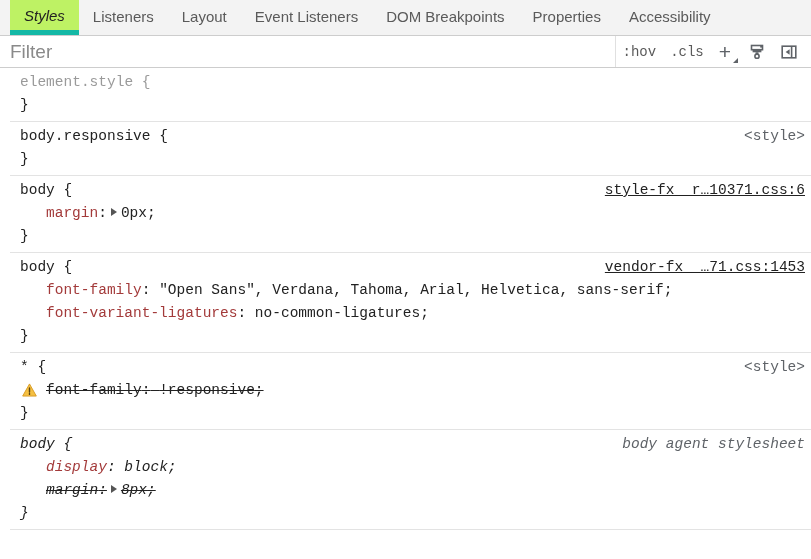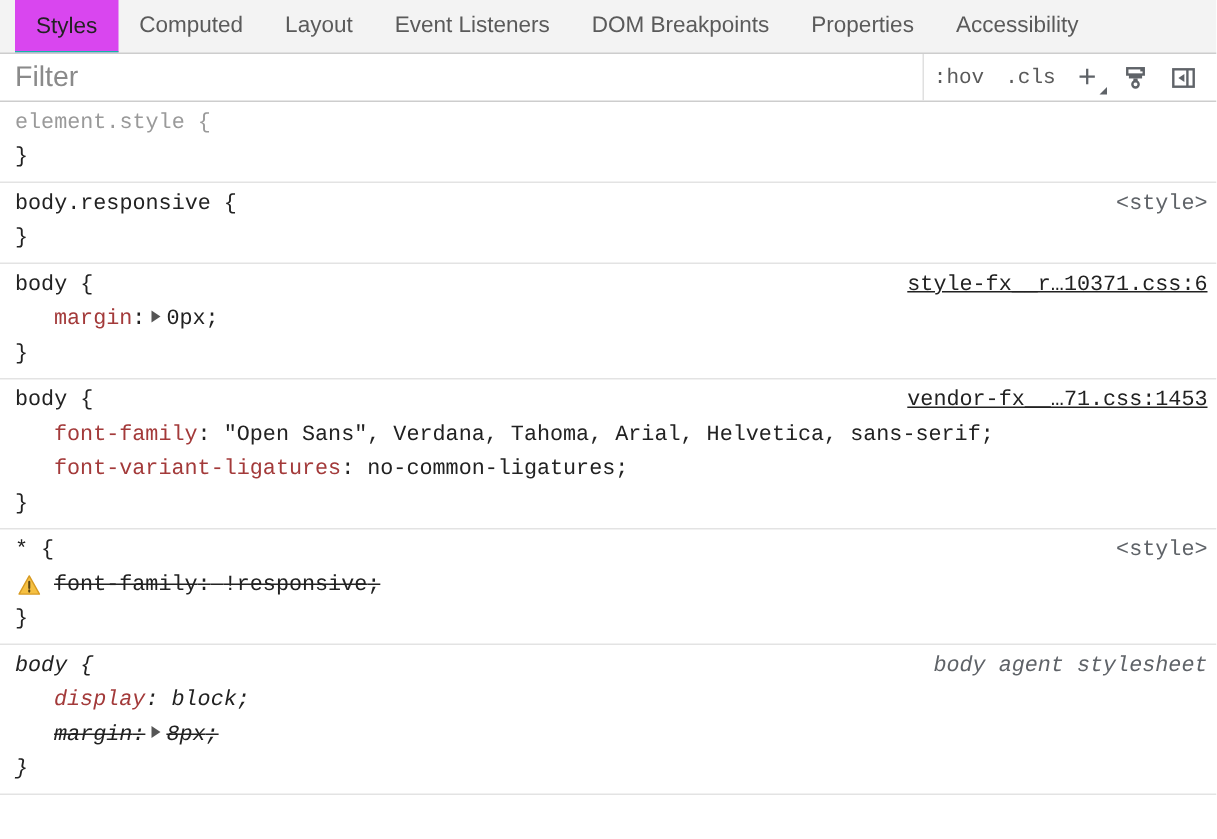--- a/index.html
+++ b/index.html
@@ -33,22 +33,23 @@
     padding: 0 14px;
     font-size: 15px;
     color: #5a5a5a;
     box-sizing: border-box;
     border-bottom: 3px solid transparent;
     flex: 0 0 auto;
     cursor: default;
   }
   .tab.active {
     color: #222222;
-    border-bottom: 1px solid #14b8a6;
-    background: #d946ef;
+    border-bottom: 5px solid #14b8a6;
+    background: #bef264;
+    font-style: italic;
   }
 
   
   .toolbar {
     height: 32px;
     display: flex;
     align-items: center;
     background: #ffffff;
     border-bottom: 1px solid #cdcdcd;
     box-sizing: border-box;
@@ -107,20 +108,21 @@
     border-bottom: 5px solid #5f6368;
   }
 
   
   .rules {
     font-family: "Liberation Mono", monospace;
     font-size: 14.5px;
     line-height: 23px;
     color: #222222;
     background: #ffffff;
+    padding-left: 10px;
   }
   .rule {
     border-bottom: 1px solid #e3e3e3;
     padding: 3px 0 4px 0;
     position: relative;
   }
   .rule-head {
     display: flex;
     align-items: baseline;
     padding: 0 6px 0 10px;
@@ -174,21 +176,21 @@
     width: 15px;
     height: 14px;
   }
   .decl.has-warn { padding-left: 36px; }
 </style>
 </head>
 <body>
 
 <div class="tabbar" id="tabbar">
     <div class="tab active">Styles</div>
-    <div class="tab">Computed</div>
+    <div class="tab">Listeners</div>
     <div class="tab">Layout</div>
     <div class="tab">Event Listeners</div>
     <div class="tab">DOM Breakpoints</div>
     <div class="tab">Properties</div>
     <div class="tab">Accessibility</div>
   </div>
 
 <div class="toolbar">
   <div class="filter-wrap">
     <input class="filter-input" type="text" placeholder="Filter" value="" style="">

